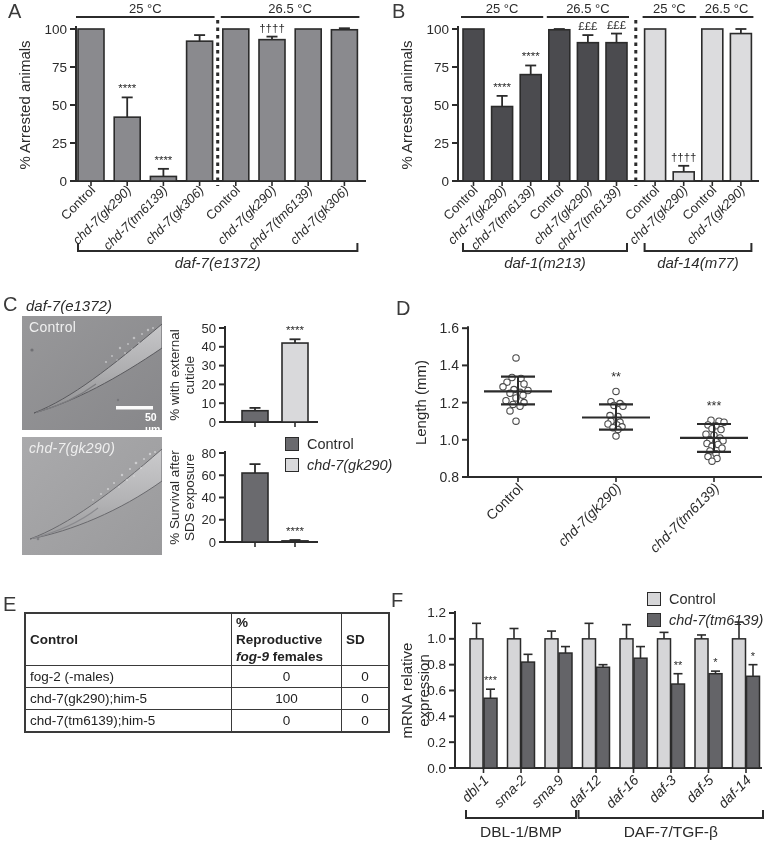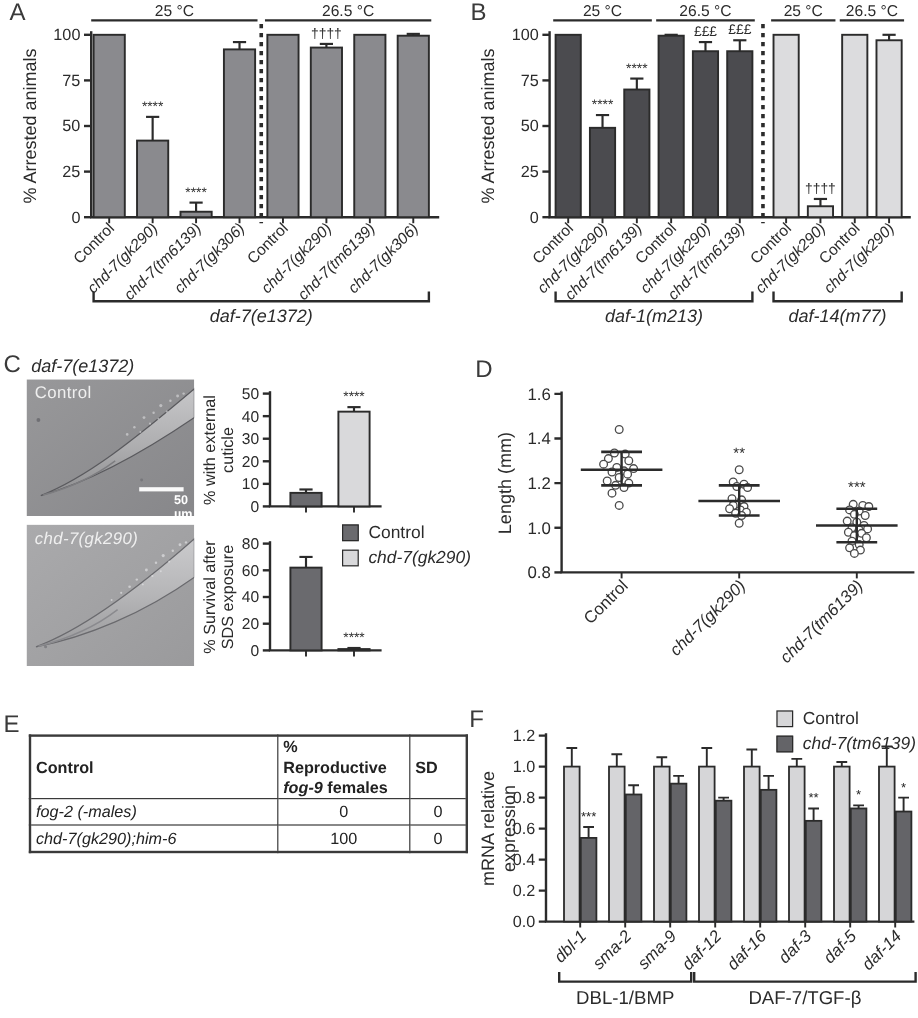--- a/index.html
+++ b/index.html
@@ -16,21 +16,21 @@
   .legend { position:absolute; }
   .legend-row { display:flex; align-items:center; height:21px; }
   .swatch { width:14px; height:14px; border:1.6px solid #2b2b2b; box-sizing:border-box; margin-right:8px; flex:0 0 auto; }
   .legend-label { font-size:14.5px; color:#2b2b2b; white-space:nowrap; }
   .legend-label.it { font-style:italic; }
   table.etable { position:absolute; left:24px; top:612px; border-collapse:collapse; color:#222222; table-layout:fixed; }
   table.etable th, table.etable td { border:1.5px solid #3a3a3a; font-size:13.5px; padding:0 4px; }
   table.etable { border:2px solid #3a3a3a; }
   th.c-gen { width:197px; } th.c-rep { width:101px; } th.c-sd { width:38px; }
   table.etable th { font-weight:bold; text-align:left; height:42px; }
-  td.gen { font-style:italic; text-align:left; padding-left:7px; height:21px; }
+  td.gen { text-align:left; padding-left:7px; height:21px; }
   td.num { text-align:center; height:21px; }
   .rep-l1 { line-height:17px; } .rep-l2 { line-height:17px; }
 </style>
 </head>
 <body>
 
 <div class="fig">
 
   <div class="plabel" style="left:8px;top:0px">A</div>
   <div class="plabel" style="left:392px;top:0px">B</div>
@@ -417,22 +417,27 @@
         <div class="rep-l2"><i>fog-9</i>&nbsp;<span>females</span></div>
       </th>
       <th class="c-sd">SD</th>
     </tr>
     <tr>
       <td class="gen">fog-2 (-males)</td>
       <td class="num">0</td>
       <td class="num">0</td>
     </tr>
     <tr>
-      <td class="gen">chd-7(gk290);him-6</td>
+      <td class="gen">chd-7(gk290);him-5</td>
       <td class="num">100</td>
+      <td class="num">0</td>
+    </tr>
+    <tr>
+      <td class="gen">chd-7(tm6139);him-5</td>
+      <td class="num">0</td>
       <td class="num">0</td>
     </tr>
   </tbody>
     </table>
 
   <svg id="chart-F" class="abs" style="left:400px;top:580px" width="365" height="268">
       <line x1="55" y1="30.99600000000001" x2="55" y2="188" stroke="#2b2b2b" stroke-width="2"></line>
       <line x1="54" y1="188" x2="362" y2="188" stroke="#2b2b2b" stroke-width="2"></line>
       <line x1="49" y1="188" x2="55" y2="188" stroke="#2b2b2b" stroke-width="2"></line>
       <text x="46" y="192.5" text-anchor="end" font-size="13.5" fill="#2b2b2b">0.0</text>

